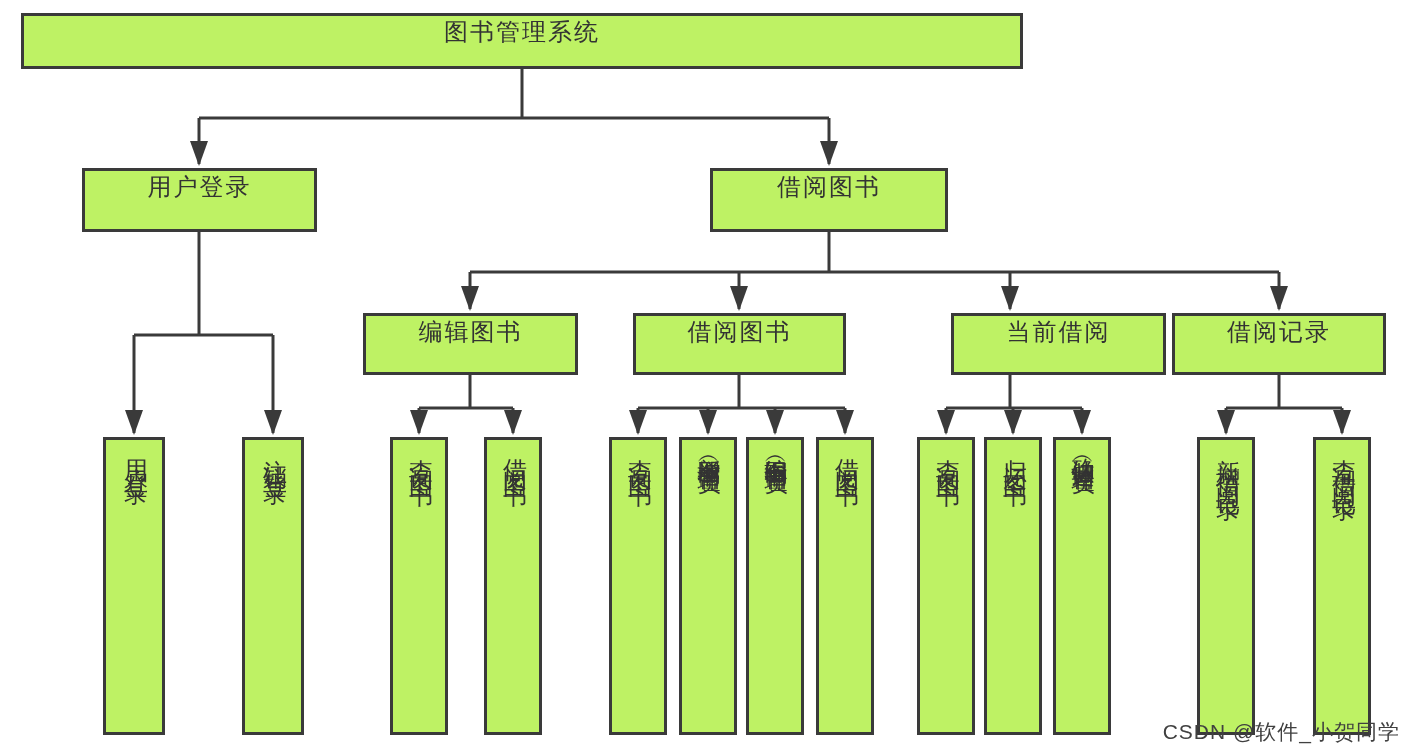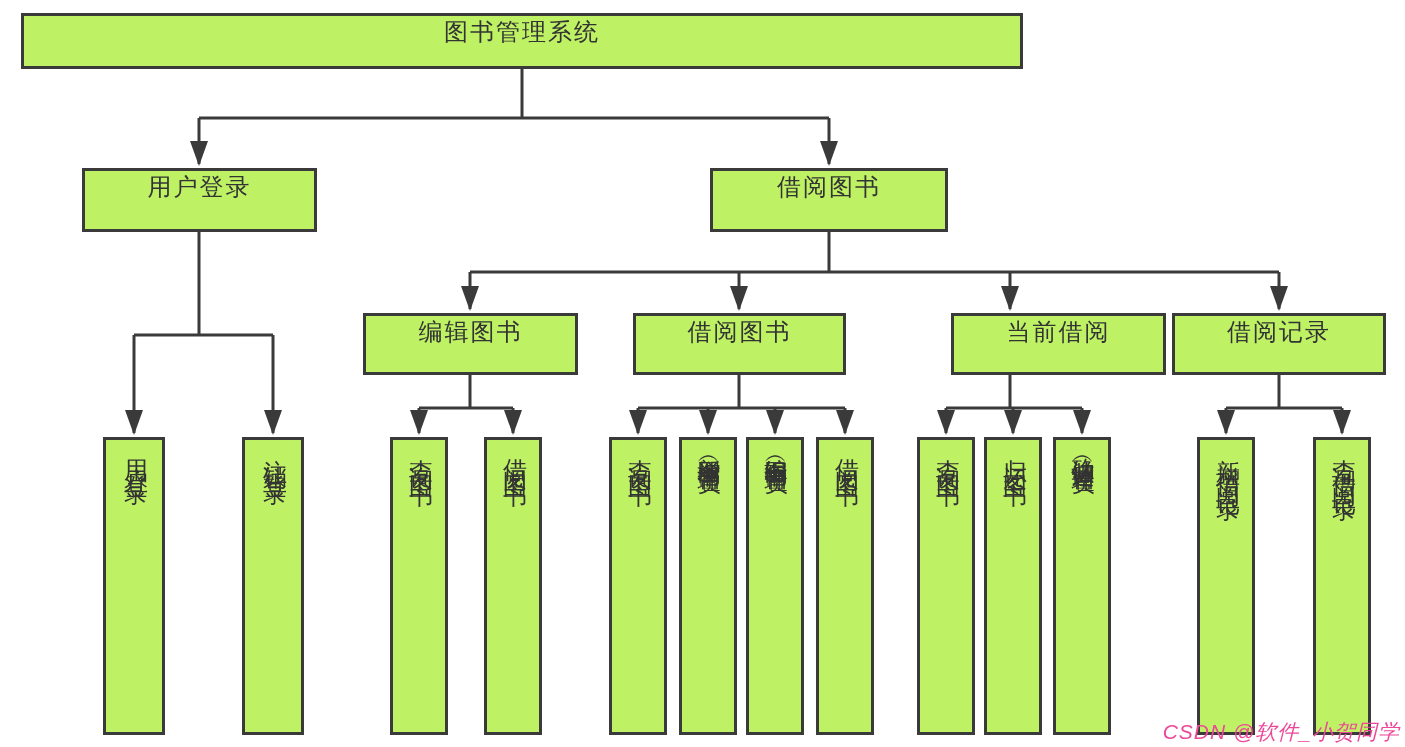--- a/index.html
+++ b/index.html
@@ -40,24 +40,23 @@
     letter-spacing: 8px;
     color: #333333;
     white-space: nowrap;
   }
   .vtext.long { letter-spacing: 2px; font-size: 23px; }
   .watermark {
     position: absolute;
     right: 5px;
     top: 718px;
     font-size: 21px;
-    color: #ec4899;
+    color: #404040;
     letter-spacing: 1px;
     white-space: nowrap;
-    font-style: italic;
   }
 </style>
 </head>
 <body>
 
 <div class="canvas">
 
   <svg class="wires" viewBox="0 0 1405 747" xmlns="http://www.w3.org/2000/svg">
     <defs>
       <marker id="arrow" markerUnits="userSpaceOnUse" markerWidth="18" markerHeight="26" refX="9" refY="23" orient="0">

